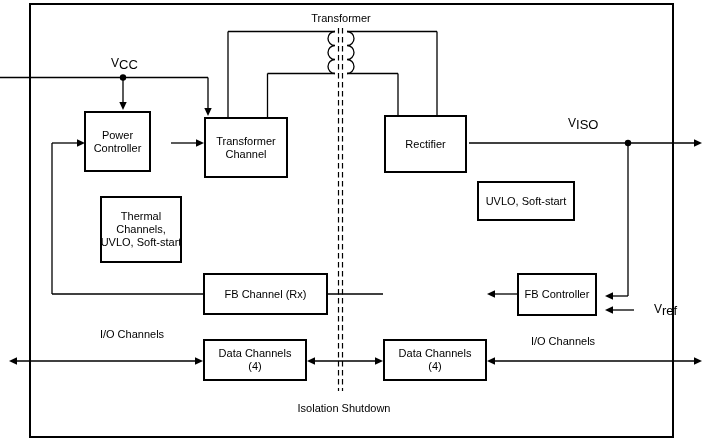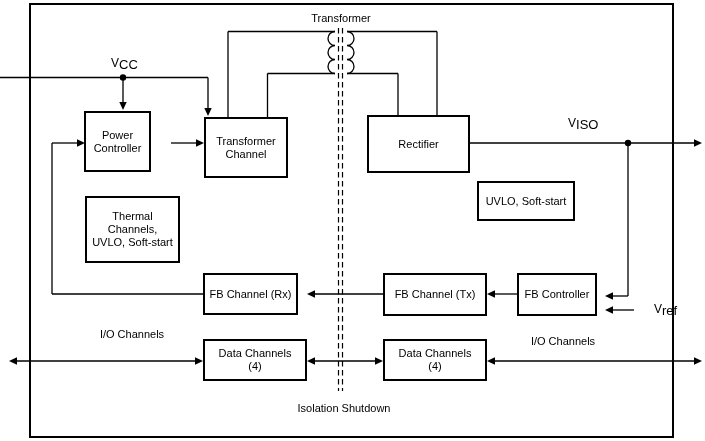--- a/index.html
+++ b/index.html
@@ -117,41 +117,38 @@
   <div class="block" style="left:84px;top:111px;width:67px;height:61px">
     <span>Power</span>
     <span>Controller</span>
   </div>
 
   <div class="block" style="left:204px;top:117px;width:84px;height:61px">
     <span>Transformer</span>
     <span>Channel</span>
   </div>
 
-  <div class="block" style="left:367px;top:115px;width:103px;height:58px">
+  <div class="block" style="left:384px;top:115px;width:83px;height:58px">
     <span>Rectifier</span>
   </div>
 
   <div class="block" style="left:477px;top:181px;width:98px;height:40px">
     <span>UVLO, Soft-start</span>
   </div>
 
-  <div class="block" style="left:85px;top:196px;width:95px;height:67px">
+  <div class="block" style="left:100px;top:196px;width:82px;height:67px">
     <span>Thermal</span>
     <span>Channels,</span>
     <span>UVLO, Soft-start</span>
   </div>
 
-  <div class="block" style="left:203px;top:273px;width:95px;height:42px">
+  <div class="block" style="left:203px;top:273px;width:125px;height:42px">
     <span>FB Channel (Rx)</span>
   </div>
 
-  <div class="block" style="left:383px;top:273px;width:104px;height:43px">
-    <span>FB Channel (Tx)</span>
-  </div>
 
   <div class="block" style="left:517px;top:273px;width:80px;height:43px">
     <span>FB Controller</span>
   </div>
 
   <div class="block" style="left:203px;top:339px;width:104px;height:42px">
     <span>Data Channels</span>
     <span>(4)</span>
   </div>
 

